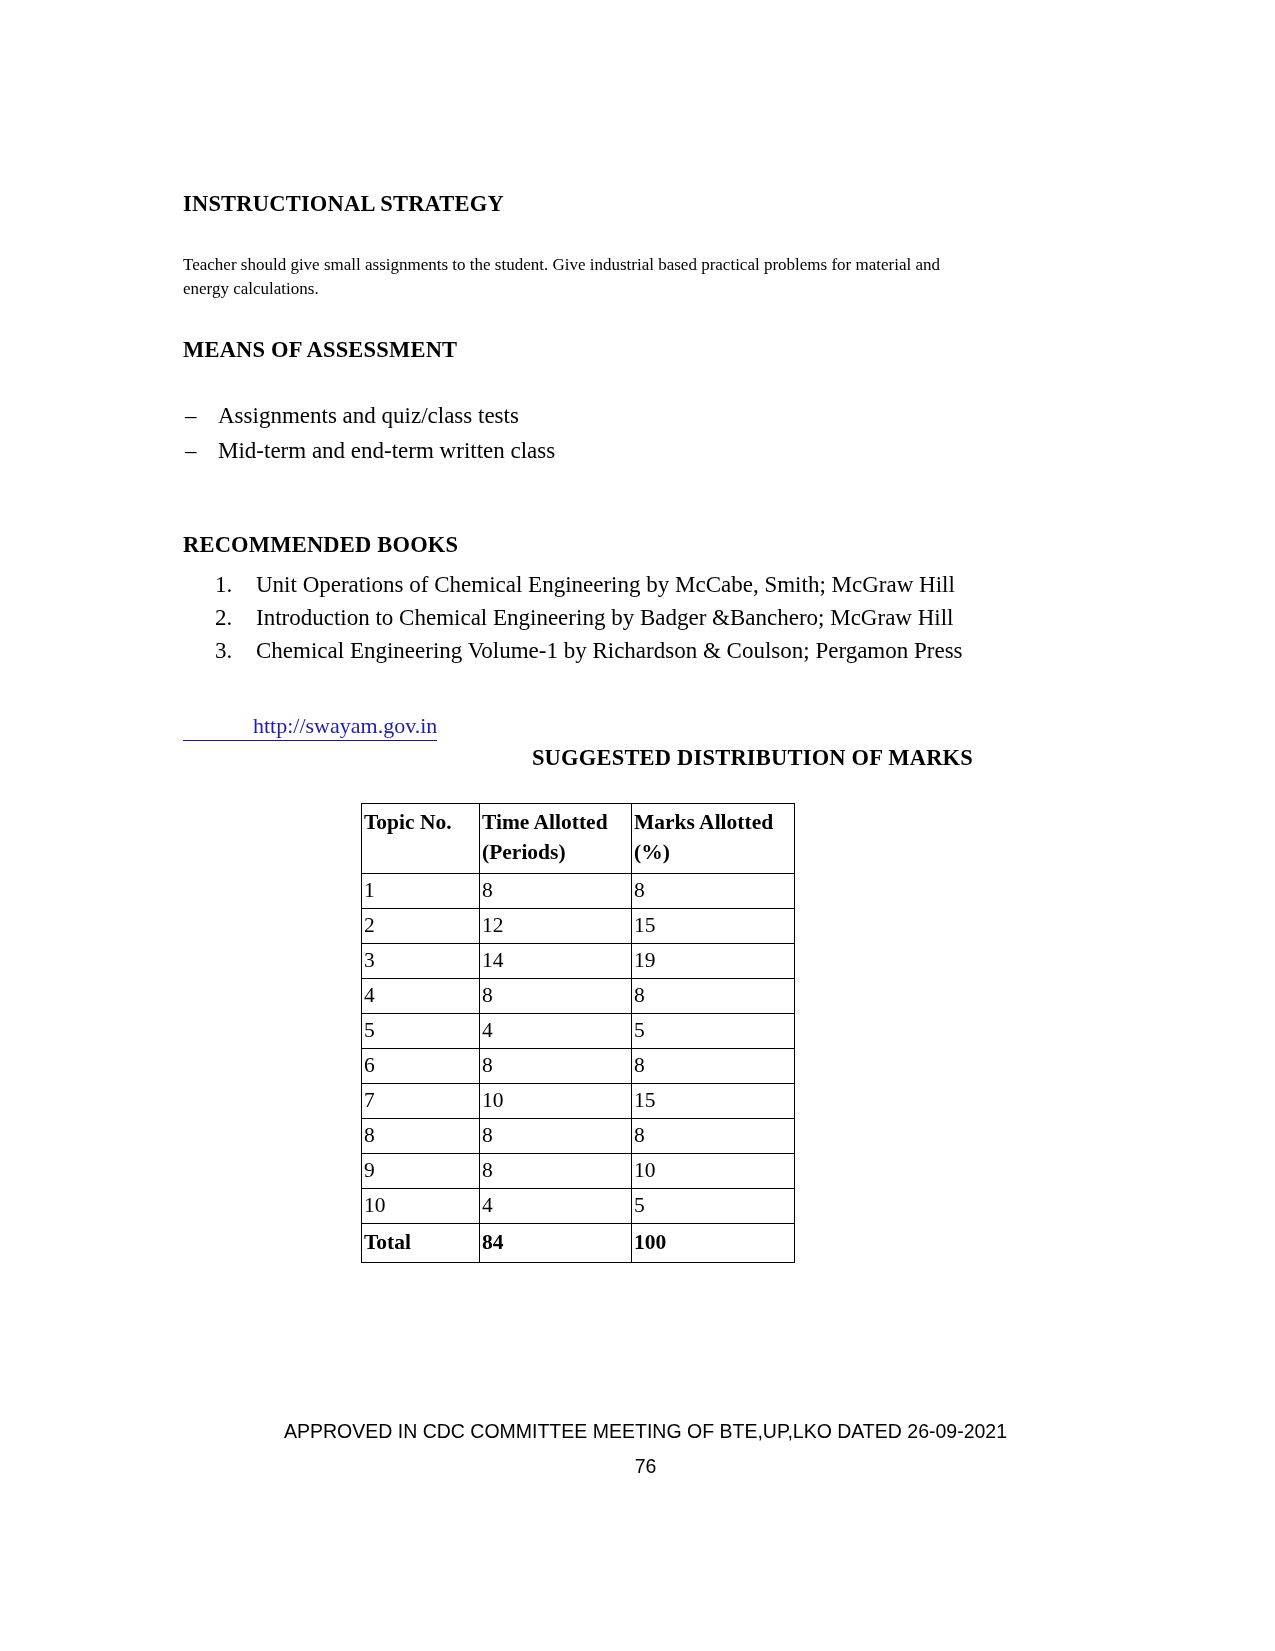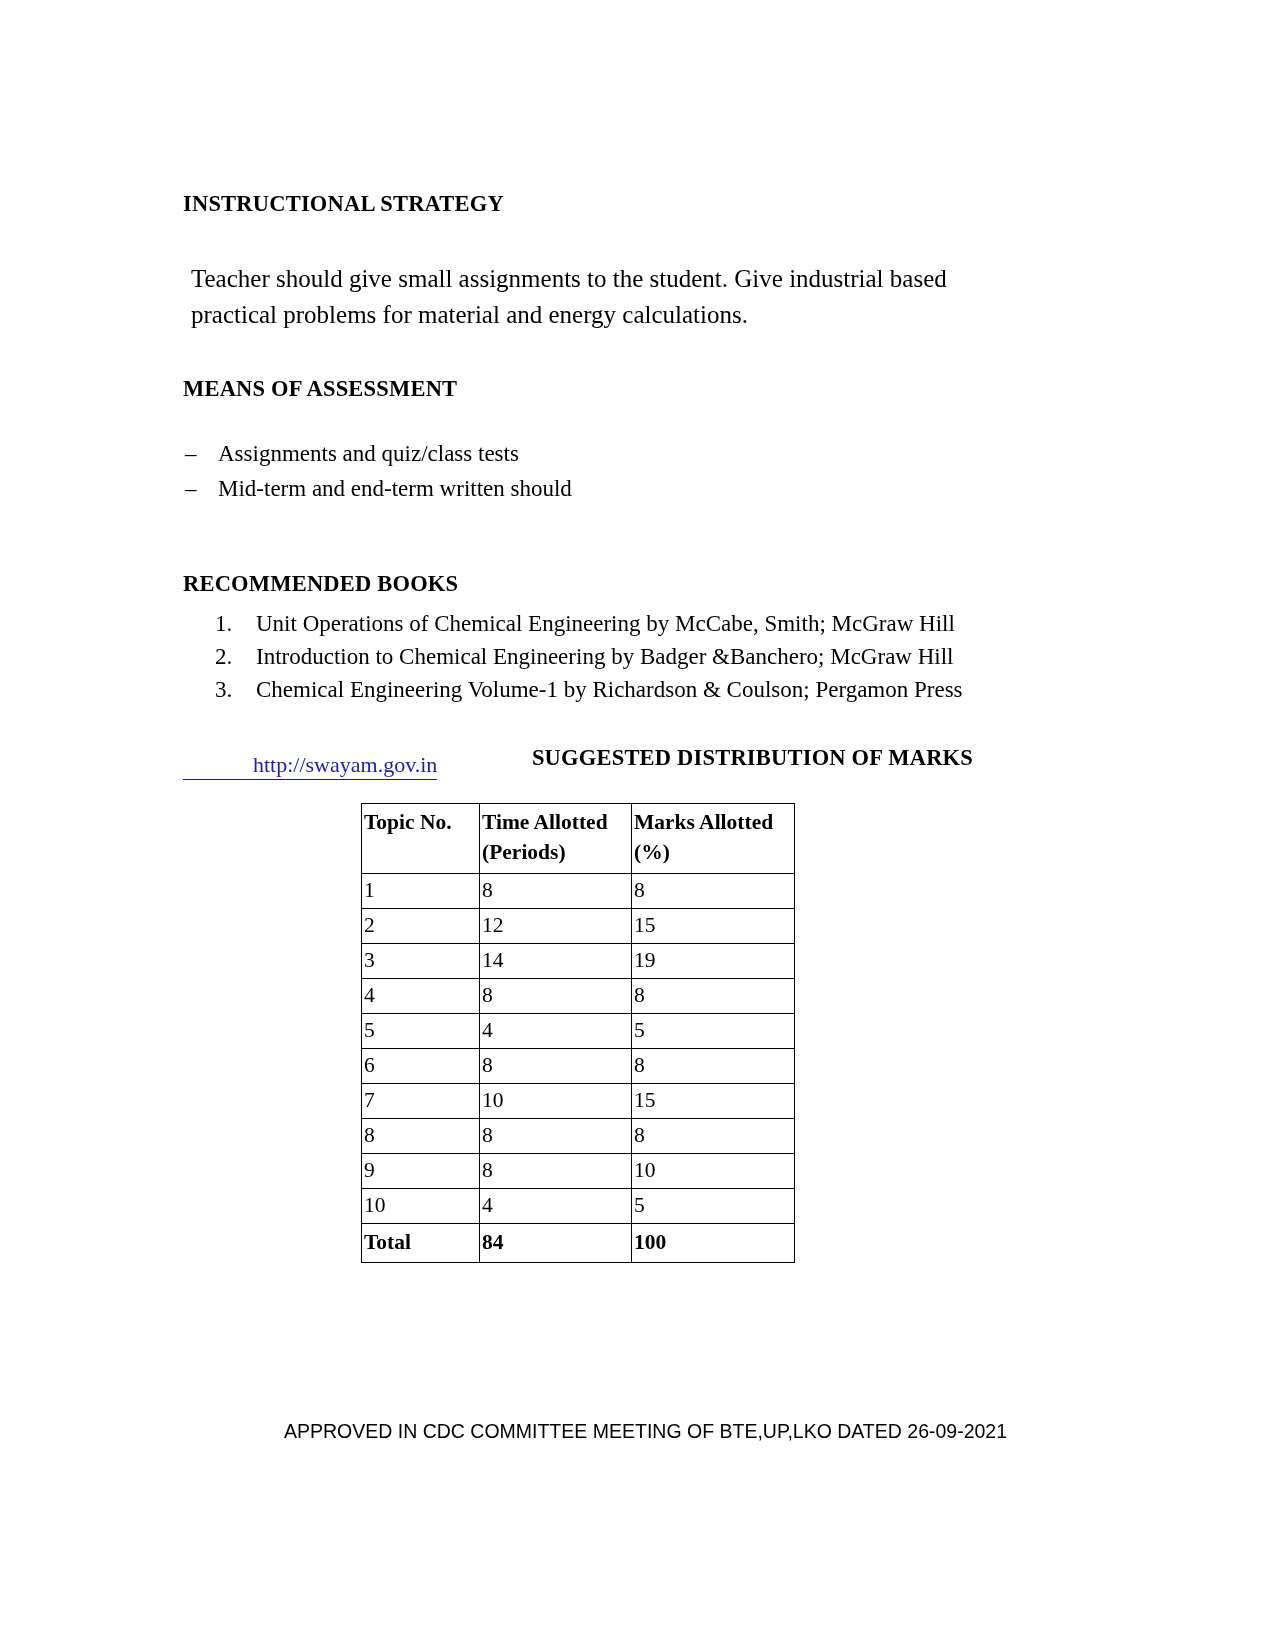--- a/index.html
+++ b/index.html
@@ -26,23 +26,23 @@
 
   .heading {
     font-weight: bold;
     font-size: 22.5px;
     letter-spacing: 0.2px;
     line-height: 1.25;
     margin: 0;
   }
 
   .para {
-    font-size: 25px;
+    font-size: 17px;
     line-height: 1.42;
-    margin: 8px;
+    margin: 0;
     text-align: left;
   }
 
   .gap-lg { height: 35px; }
   .gap-md { height: 26px; }
   .gap-xs { height: 10px; }
 
   
   ul.dash-list {
     list-style: none;
@@ -202,21 +202,21 @@
 
     <div class="gap-lg"></div>
 
     <ul class="dash-list">
       <li>
         <span class="dash-mark">–</span>
         <span>Assignments and quiz/class tests</span>
       </li>
       <li>
         <span class="dash-mark">–</span>
-        <span>Mid-term and end-term written should</span>
+        <span>Mid-term and end-term written class</span>
       </li>
     </ul>
 
     <div class="gap-lg"></div>
     <div class="gap-md"></div>
 
     <h1 class="heading">RECOMMENDED BOOKS</h1>
 
     <div class="gap-xs"></div>
 
@@ -324,15 +324,16 @@
           <td>Total</td>
           <td>84</td>
           <td>100</td>
         </tr>
       </tbody>
     </table>
   </div>
 
   <div class="footer">
     <div>APPROVED IN CDC COMMITTEE MEETING OF BTE,UP,LKO DATED 26-09-2021</div>
+    <div class="page-num">76</div>
   </div>
 
 </div>
 
 </body></html>

